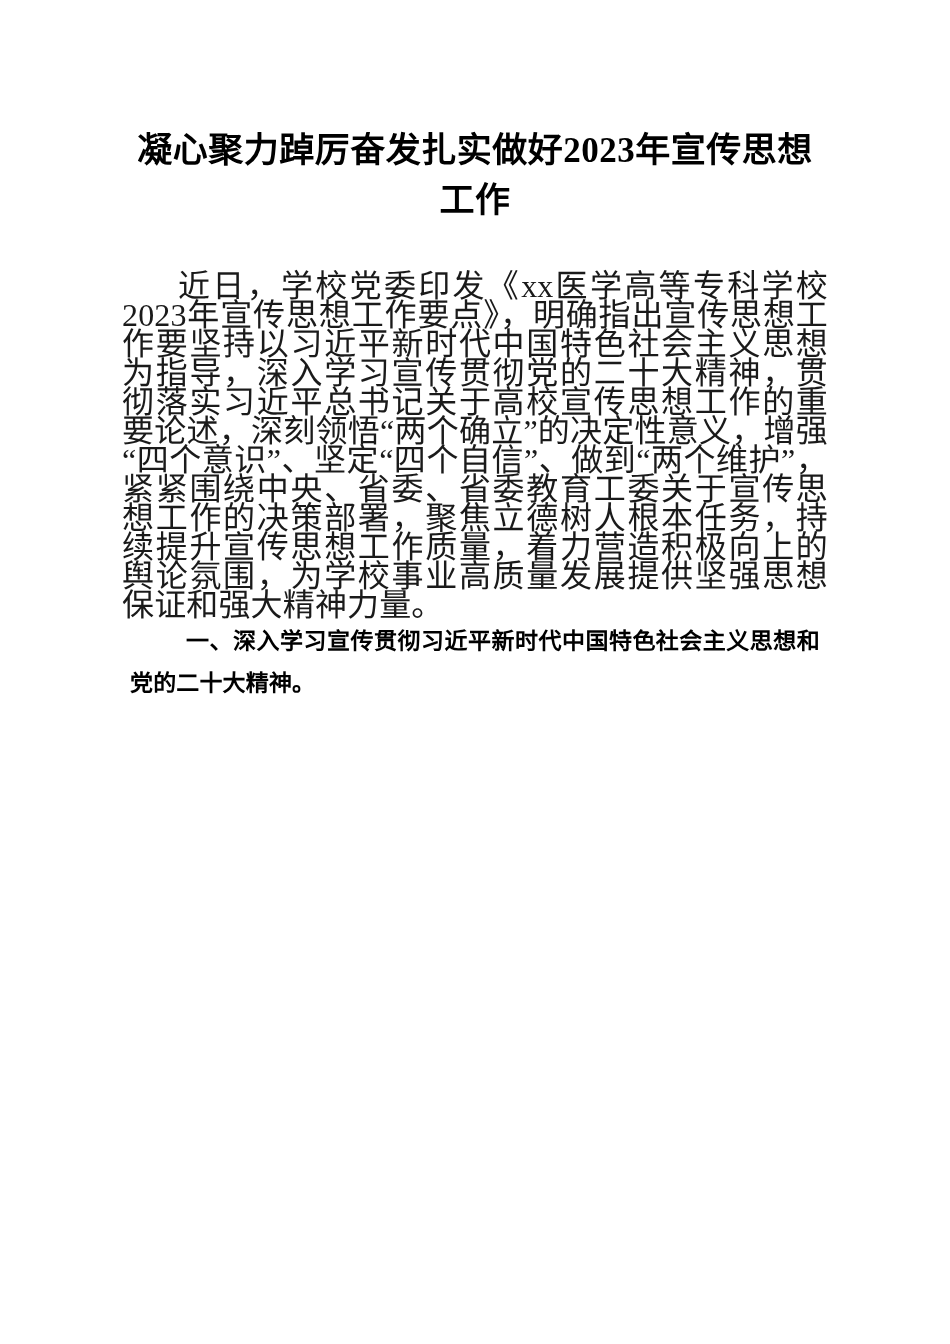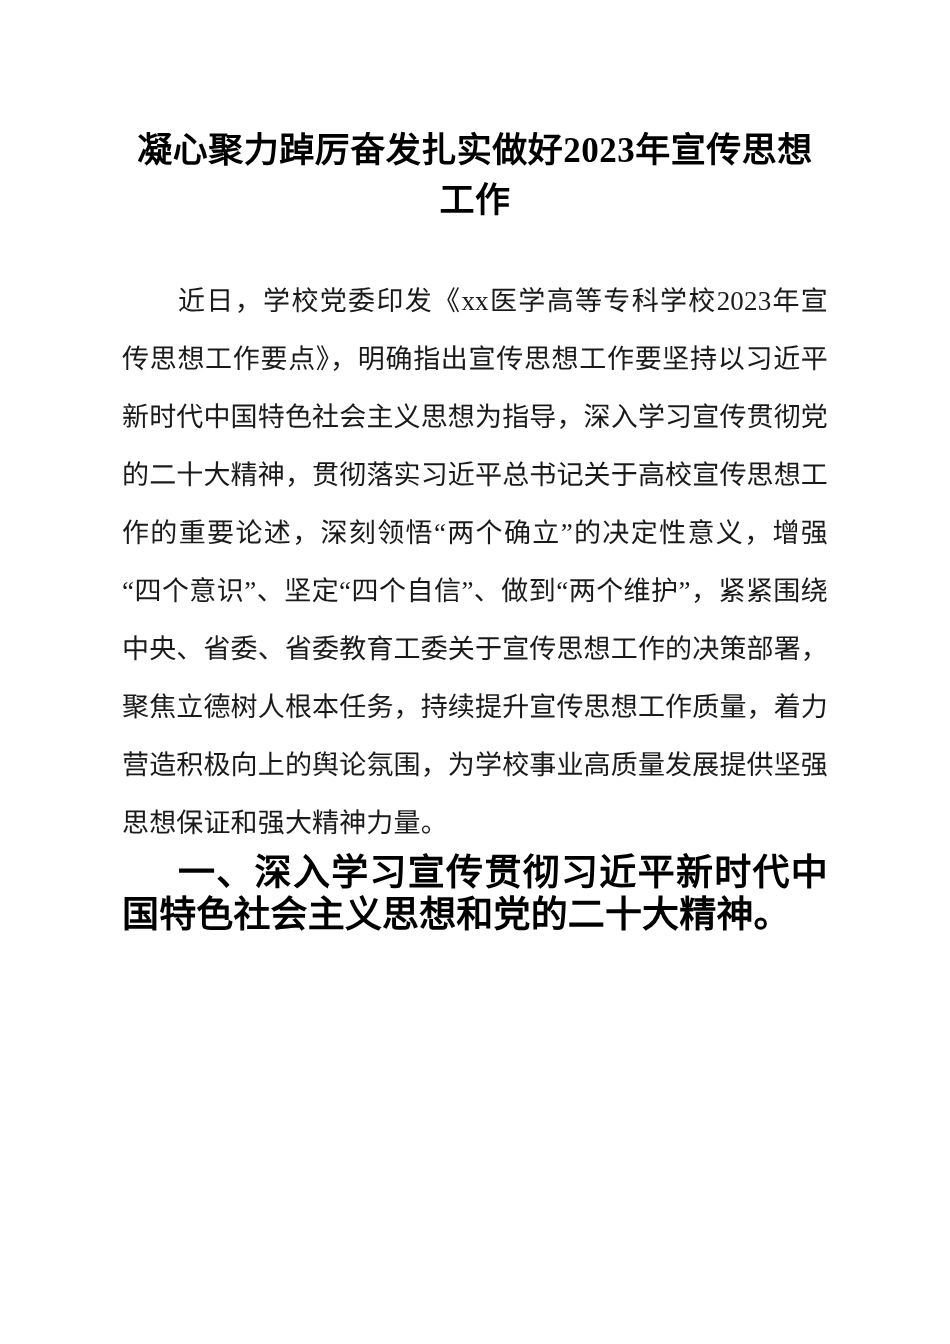--- a/index.html
+++ b/index.html
@@ -36,41 +36,41 @@
     margin: 0 0 0 0;
     padding: 0;
   }
 
   .spacer-after-title {
     height: 46px;
   }
 
   .para {
     font-family: "Liberation Serif", "DejaVu Serif", serif;
-    font-size: 27px;
-    line-height: 58px;
+    font-size: 32px;
+    line-height: 29px;
     color: #1a1a1a;
     text-align: justify;
     text-justify: inter-ideograph;
     text-indent: 56px;
     margin: 0;
     padding: 0;
     letter-spacing: 0.15px;
   }
 
   .section-heading {
     font-family: "Liberation Sans", "DejaVu Sans", sans-serif;
     font-weight: bold;
-    font-size: 37px;
+    font-size: 23px;
     line-height: 42.2px;
     color: #000000;
     text-align: justify;
     text-justify: inter-ideograph;
     text-indent: 56px;
-    margin: 0;
+    margin: 8px;
     padding: 0;
     letter-spacing: 0.15px;
   }
 
   .para + .para,
   .para + .section-heading,
   .section-heading + .para {
     margin-top: 0;
   }
 </style>

